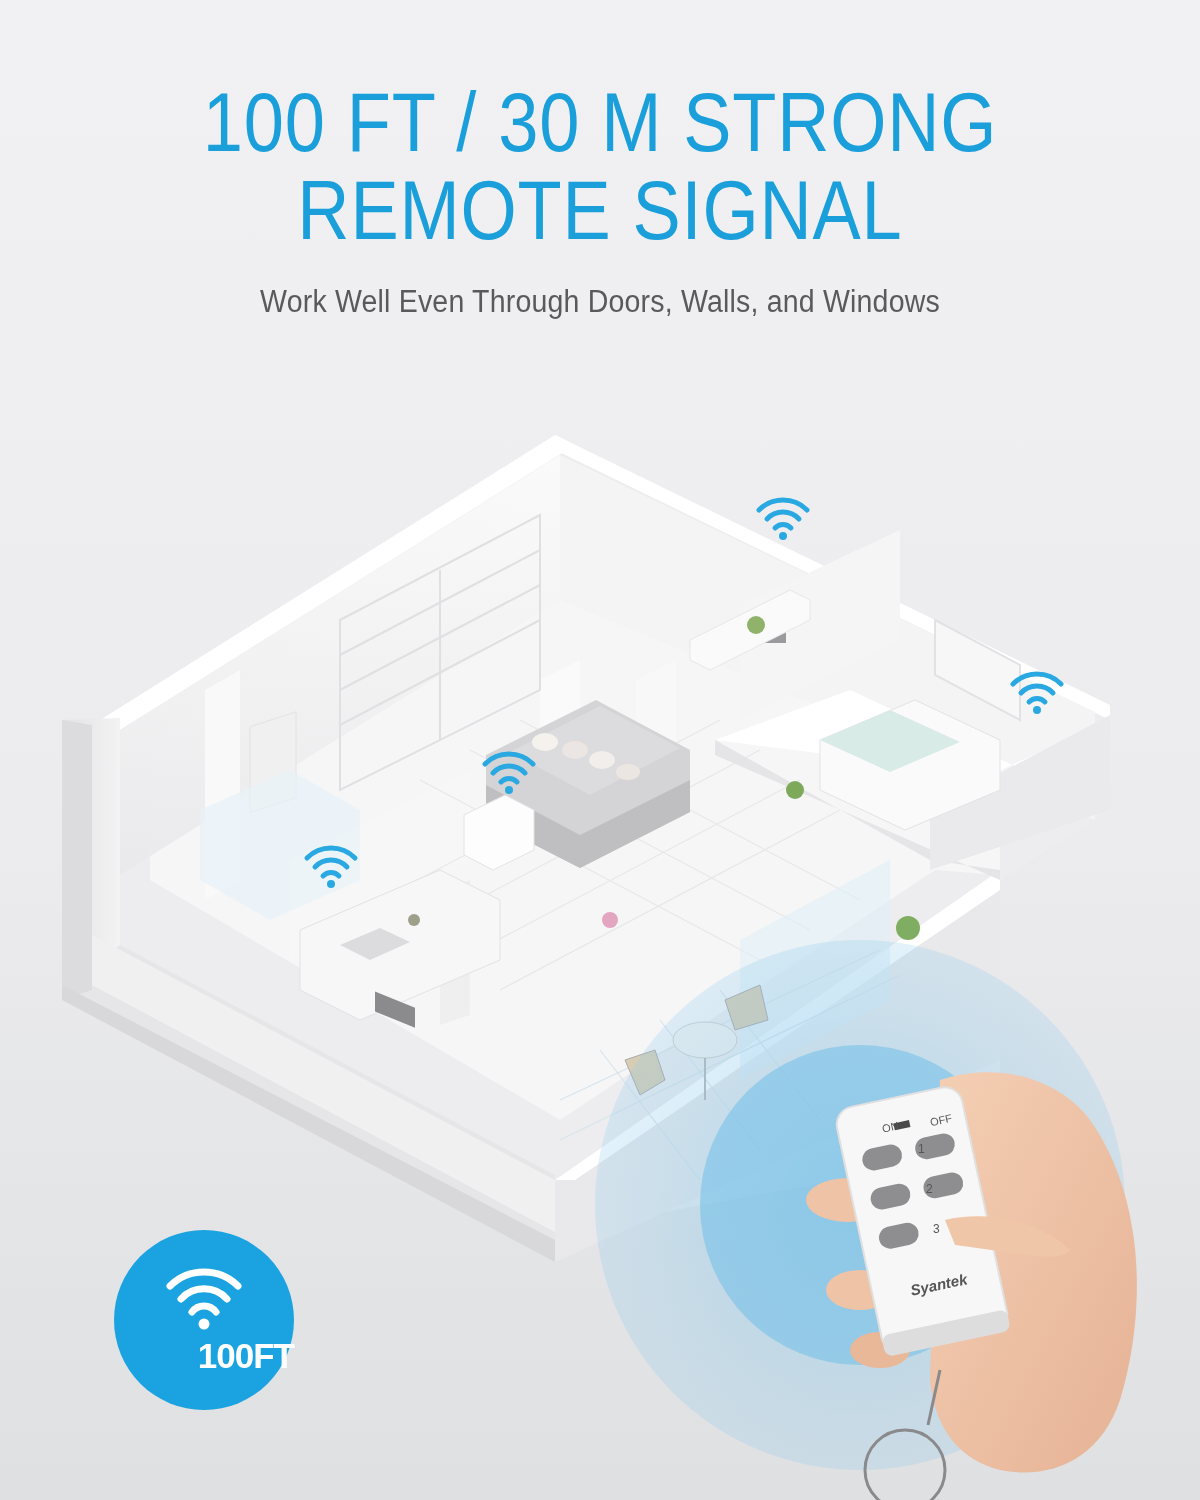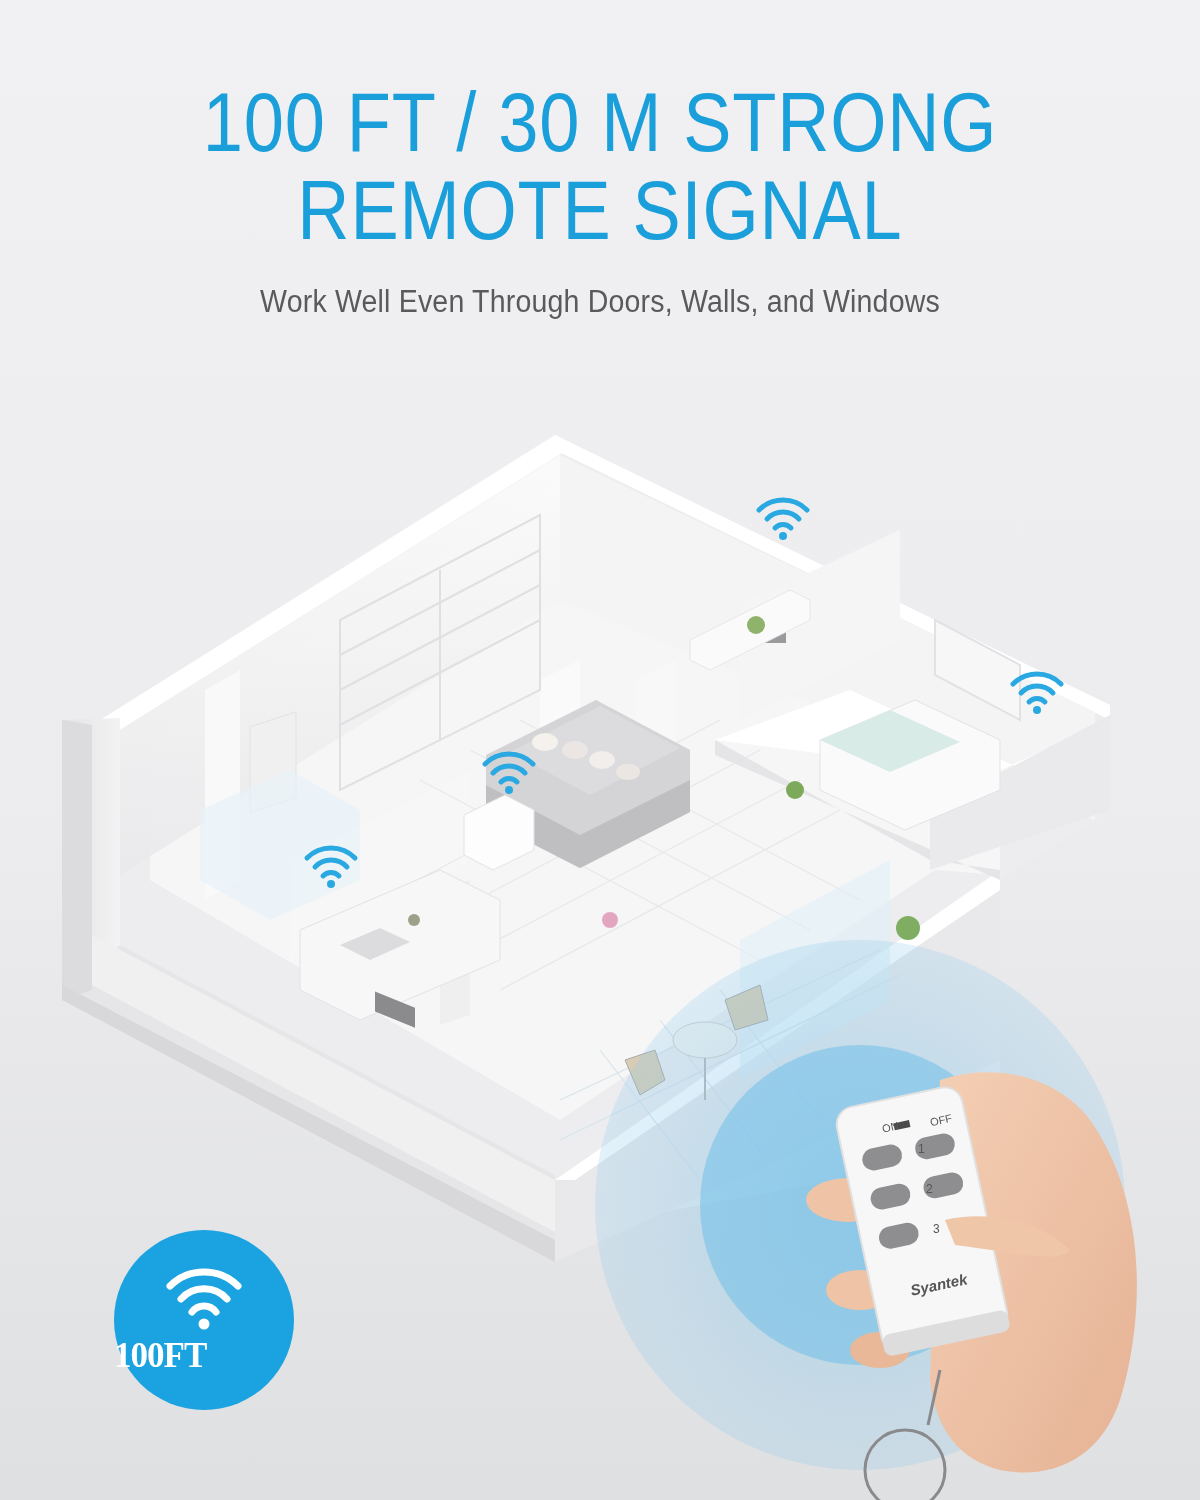--- a/index.html
+++ b/index.html
@@ -23,22 +23,22 @@
     font-size:31px; letter-spacing:0.2px;
     transform: scaleX(0.92);
   }
   .scene { position:absolute; left:0; top:0; width:1200px; height:1500px; }
   .badge {
     position:absolute; left:114px; top:1230px; width:180px; height:180px;
     border-radius:50%; background:#1aa3e0;
   }
   .badge-label {
     position:absolute; left:0; width:180px; top:106px;
-    text-align:left; color:#fff; font-weight:bold;
-    font-family: Liberation Serif, serif; font-size:35px; letter-spacing:-1px;
+    text-align:right; color:#fff; font-weight:bold;
+    font-family: Liberation Sans, sans-serif; font-size:35px; letter-spacing:-1px;
   }
   .badge-wifi { position:absolute; left:48px; top:34px; }
   .wifi { position:absolute; }
   .remote-label {
     position:absolute; font-family:"Liberation Sans", sans-serif; color:#555;
   }
 </style>
 </head>
 <body>
 

